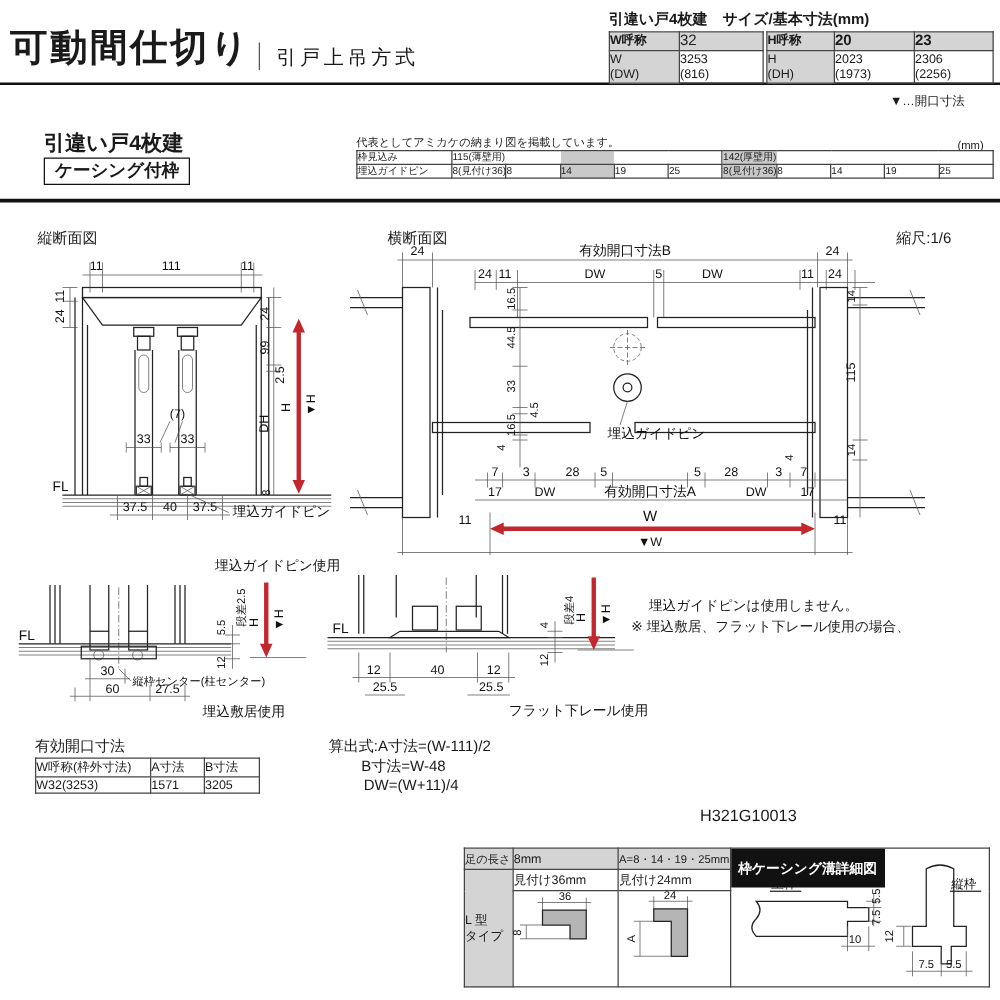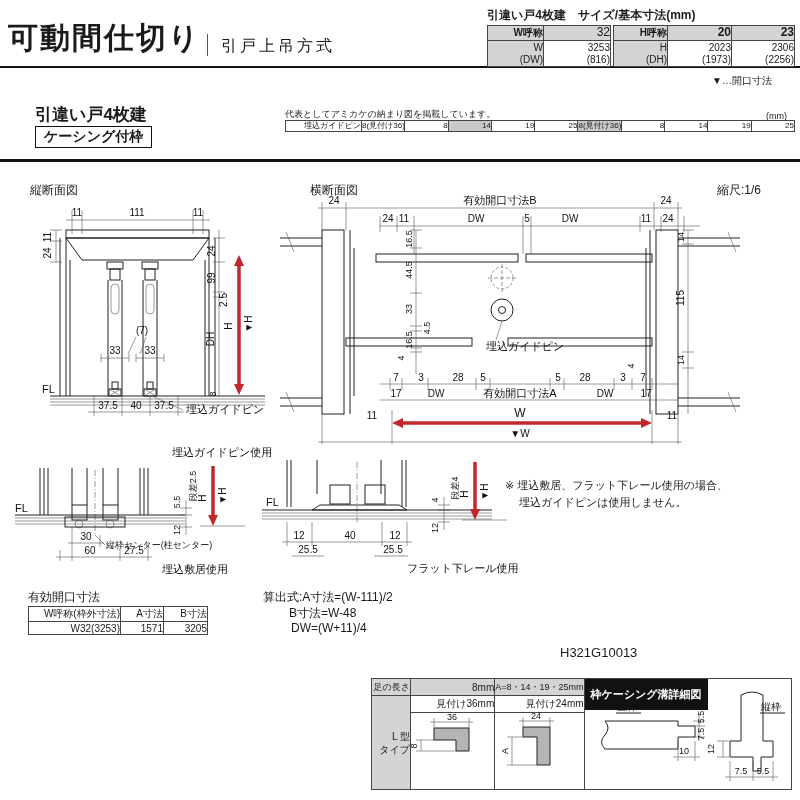--- a/index.html
+++ b/index.html
@@ -13,21 +13,21 @@
   .ln{stroke:#222;stroke-width:1;fill:none}
   .tn{stroke:#555;stroke-width:0.6;fill:none}
   .d{font-size:10px}
   .d9{font-size:9px}
   .jp{font-size:11px}
   .mid{text-anchor:middle}
   .shade{background:#c9c9c9}
   .hgray{background:#d4d4d4}
   .grad-thin{background:linear-gradient(to right,#fff 40%,#c9c9c9 40%,#c9c9c9 60%,#fff 60%)}
   .grad-thick{background:linear-gradient(to right,#c9c9c9 20%,#fff 20%)}
-  .ctr{text-align:right}
+  .ctr{text-align:left}
 </style>
 </head>
 <body>
 
 <svg width="0" height="0" aria-hidden="true">
   <defs>
     <pattern id="hatch" patternUnits="userSpaceOnUse" width="5" height="5" patternTransform="rotate(45)">
       <line x1="0" y1="0" x2="0" y2="5" stroke="#666" stroke-width="1"></line>
     </pattern>
   </defs>
@@ -100,20 +100,25 @@
       <col>
       <col>
       <col>
       <col>
       <col>
       <col>
       <col>
       <col>
   </colgroup>
   <tbody>
+  <tr style="height:11px">
+    <td>枠見込み</td>
+    <td colspan="5" class="grad-thin">115(薄壁用)</td>
+    <td colspan="5" class="grad-thick">142(厚壁用)</td>
+  </tr>
   <tr style="height:11px">
     <td>埋込ガイドピン</td>
     <td>8(見付け36)</td>
     <td>8</td>
     <td class="shade">14</td>
     <td>19</td>
     <td>25</td>
     <td class="shade">8(見付け36)</td>
     <td>8</td>
     <td>14</td>
@@ -509,22 +514,22 @@
     <text class="d mid" x="133" y="87">12</text>
     <line class="tn" x1="30" y1="104" x2="62" y2="104"></line>
       <line class="tn" x1="112" y1="104" x2="146" y2="104"></line>
     <text class="d mid" x="46" y="101">25.5</text>
     <text class="d mid" x="131" y="101">25.5</text>
   </g>
   <text class="jp" x="145" y="120">フラット下レール使用</text>
 </svg>
 
 <div class="abs" style="left:505px;top:477px;font-size:11px;line-height:17px">
+  <div style="padding-left:14px">埋込ガイドピンは使用しません。</div>
   <div>※ 埋込敷居、フラット下レール使用の場合、</div>
-  <div style="padding-left:14px">埋込ガイドピンは使用しません。</div>
 </div>
 
 <div class="abs" style="left:28px;top:589px;font-size:12px">有効開口寸法</div>
 <table class="abs ctr" style="left:28px;top:606px;width:180px;font-size:10px">
   <tbody>
       <tr style="height:13px">
     <td style="width:92px">W呼称(枠外寸法)</td>
     <td style="width:43px">A寸法</td>
     <td>B寸法</td>
   </tr>

